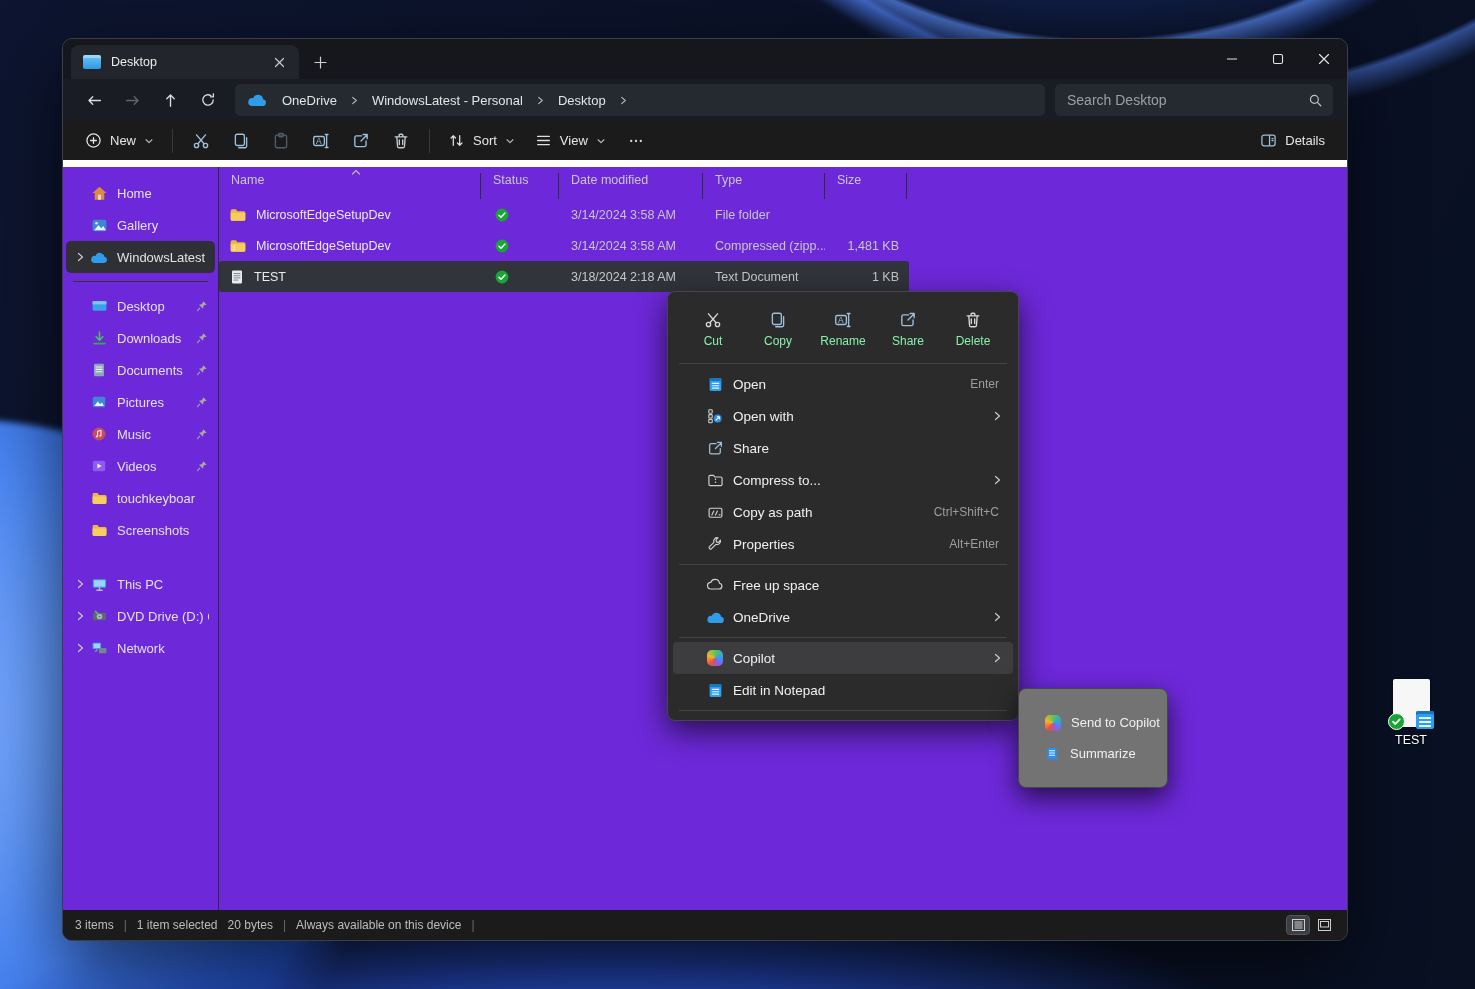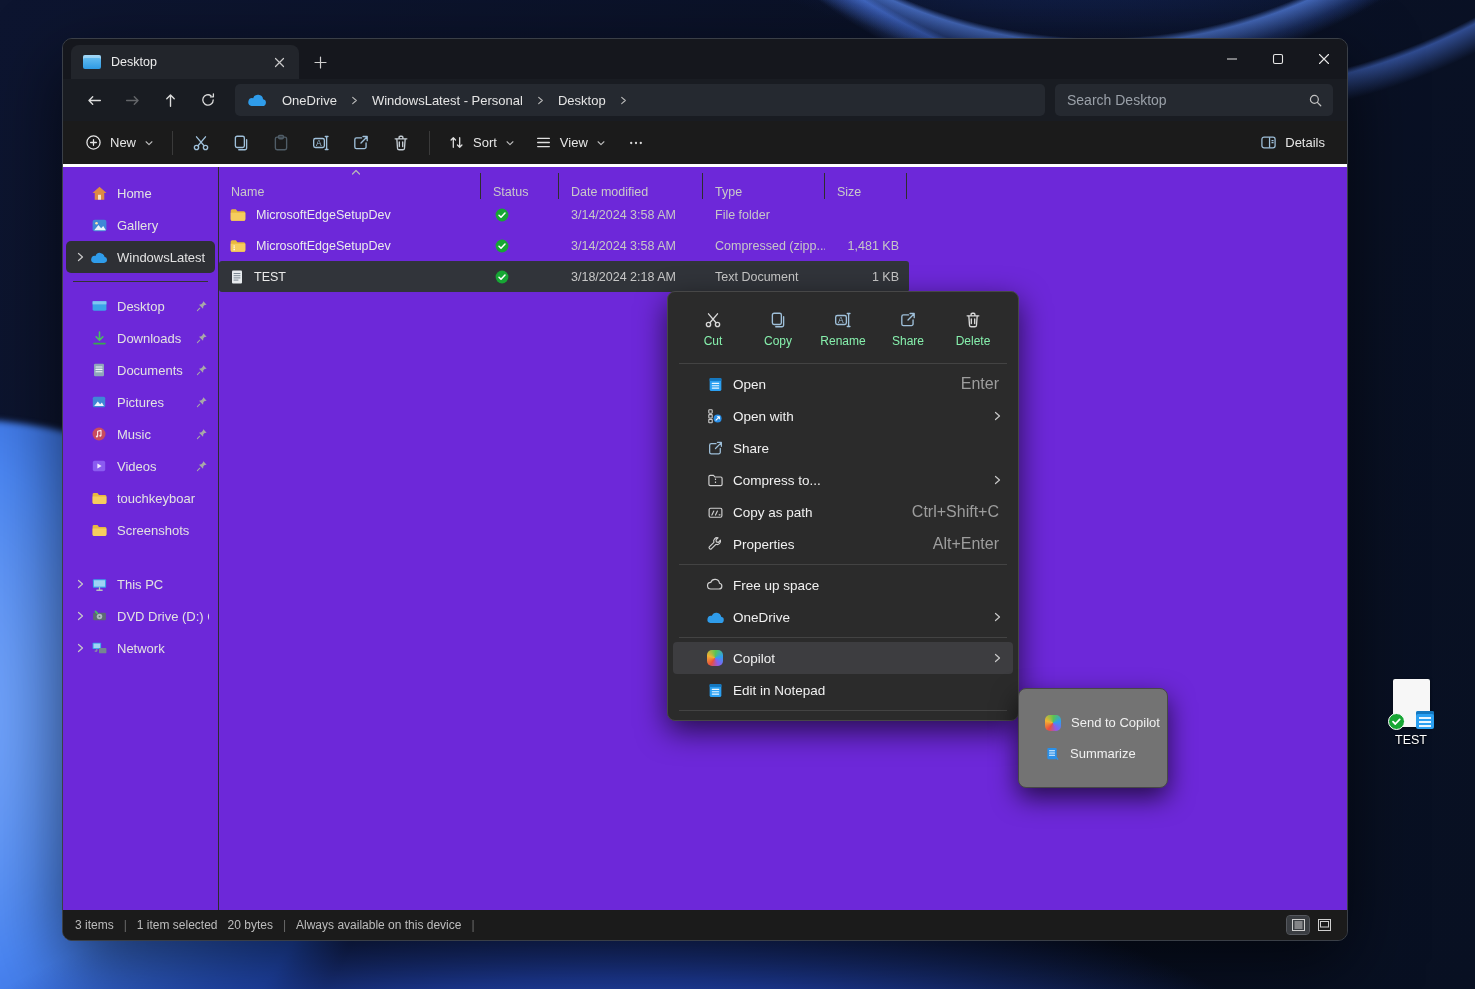--- a/index.html
+++ b/index.html
@@ -45,21 +45,21 @@
   .crumb-pill { flex:1; height:32px; margin:0 6px; background:#252930; border-radius:5px;
     display:flex; align-items:center; padding:0 12px; gap:2px; min-width:0; }
   .crumb { font-size:13px; color:#e4e4e4; padding:3px 7px; border-radius:4px; white-space:nowrap; }
   .crumb-chev { display:flex; align-items:center; padding:0 4px; }
   .od-cloud { margin-right:6px; flex:none; }
   .search-pill { width:278px; height:32px; background:#252930; border-radius:5px; display:flex; align-items:center; padding:0 10px 0 12px; flex:none; }
   .search-pill input { flex:1; background:transparent; border:none; outline:none; color:#d8d8d8; font-size:14px; font-family:inherit; }
   .search-pill input::placeholder { color:#9aa0a8; }
 
   
-  .toolbar { height:46px; background:#1b1b1b; border-bottom:3px solid #ffffff; display:flex; align-items:center; padding:0 12px; flex:none; }
+  .toolbar { height:46px; background:#1b1b1b; border-bottom:7px solid #ffffff; display:flex; align-items:center; padding:0 12px; flex:none; }
   .tb-btn { height:34px; border-radius:5px; display:flex; align-items:center; gap:8px; padding:0 10px; color:#e6e6e6; font-size:13px; }
   .tb-ibtn { width:40px; height:34px; border-radius:5px; display:flex; align-items:center; justify-content:center; }
   .tb-sep { width:1px; height:24px; background:#3a3a3a; margin:0 8px; }
   .tb-right { margin-left:auto; display:flex; align-items:center; }
   .dim-ic { opacity:.4; }
 
   
   .body { flex:1; display:flex; min-height:0; background:#6d28d9; }
   .sidebar { width:156px; flex:none; padding-top:10px; border-right:1px solid #2c2c2c; overflow:hidden; }
   .srow { height:32px; display:flex; align-items:center; padding:0 6px; margin:0 3px; border-radius:5px; position:relative; }
@@ -67,21 +67,21 @@
   .s-chev { width:16px; display:flex; align-items:center; justify-content:center; flex:none; }
   .s-ic { width:18px; height:18px; margin:0 9px 0 2px; flex:none; display:flex; align-items:center; justify-content:center; }
   .s-label { flex:1; font-size:13px; color:#e2e2e2; white-space:nowrap; overflow:hidden; }
   .s-pin { width:14px; flex:none; display:flex; align-items:center; justify-content:center; }
   .s-div { height:1px; background:#333; margin:8px 10px; }
   .s-gap { height:22px; }
 
   
   .content { flex:1; position:relative; padding-top:6px; min-width:0; }
   .lhead { display:grid; grid-template-columns:262px 78px 144px 122px 82px; height:26px; align-items:center; width:690px; position:relative; }
-  .lh-cell { font-size:12.5px; color:#c9c9c9; padding-left:12px; border-right:1px solid #2e2e2e; height:100%; display:flex; align-items:flex-end; position:relative; }
+  .lh-cell { font-size:12.5px; color:#c9c9c9; padding-left:12px; border-right:1px solid #2e2e2e; height:100%; display:flex; align-items:flex-start; position:relative; }
   .lh-cell:first-child { padding-left:19px; }
   .sort-caret { position:absolute; left:132px; top:-4px; }
   .lrow { display:grid; grid-template-columns:262px 78px 144px 122px 82px; height:31px; align-items:center; width:690px; border-radius:3px; }
   .lrow.sel { background:#31343a; }
   .cell-name { display:flex; align-items:center; gap:9px; padding-left:10px; font-size:12.5px; color:#ebebeb; white-space:nowrap; overflow:hidden; }
   .cell-status { padding-left:14px; display:flex; align-items:center; }
   .cell-date, .cell-type { font-size:12.5px; color:#c7c7c7; padding-left:12px; white-space:nowrap; overflow:hidden; }
   .cell-size { font-size:12.5px; color:#c7c7c7; text-align:right; padding-right:8px; white-space:nowrap; }
 
   
@@ -96,21 +96,21 @@
     border:1px solid #474747; border-radius:8px; padding:5px; box-shadow:0 10px 30px rgba(0,0,0,.65); z-index:20; }
   .quickrow { display:flex; justify-content:space-between; padding:6px 10px 4px; }
   .qitem { width:60px; height:52px; border-radius:5px; display:flex; flex-direction:column; align-items:center; justify-content:center; gap:5px; }
   .qlabel { font-size:12px; color:#86efac; }
   .m-div { height:1px; background:#434343; margin:4px 6px; }
   .mrow { height:32px; display:flex; align-items:center; border-radius:4px; padding:0 8px 0 6px; }
   .mrow.sel { background:#3d3d40; }
   .m-check { width:24px; flex:none; display:flex; align-items:center; justify-content:center; }
   .m-ic { width:24px; flex:none; display:flex; align-items:center; justify-content:center; }
   .m-label { flex:1; font-size:13.5px; color:#f0f0f0; margin-left:6px; white-space:nowrap; }
-  .m-short { font-size:16px; color:#9d9d9d; margin-right:6px; }
+  .m-short { font-size:12px; color:#9d9d9d; margin-right:6px; }
   .m-chev { width:16px; display:flex; align-items:center; justify-content:center; }
 
   .submenu { position:absolute; left:1018px; top:688px; width:150px; background:#737373;
     border:1px solid #474747; border-radius:8px; padding:18px; box-shadow:0 10px 26px rgba(0,0,0,.65); z-index:21; }
   .smrow { height:31px; display:flex; align-items:center; gap:10px; padding:0 8px; border-radius:4px; }
   .sm-label { font-size:13px; color:#f0f0f0; white-space:nowrap; }
 
   .copilot-logo { width:16px; height:16px; border-radius:5px; flex:none;
     background: conic-gradient(from 215deg, #e94f3d, #f2b233 20%, #58c454 42%, #2f9ef0 62%, #8a5cf0 82%, #e94f3d 100%); }
 

